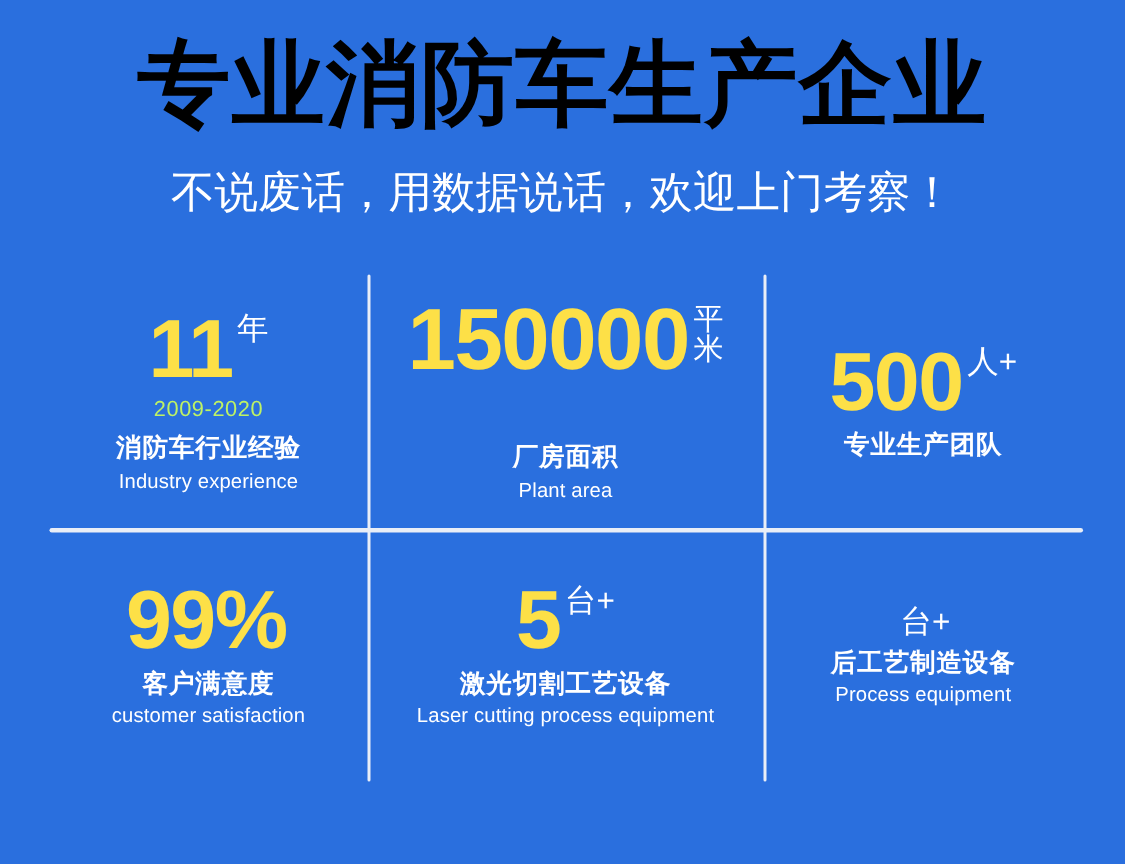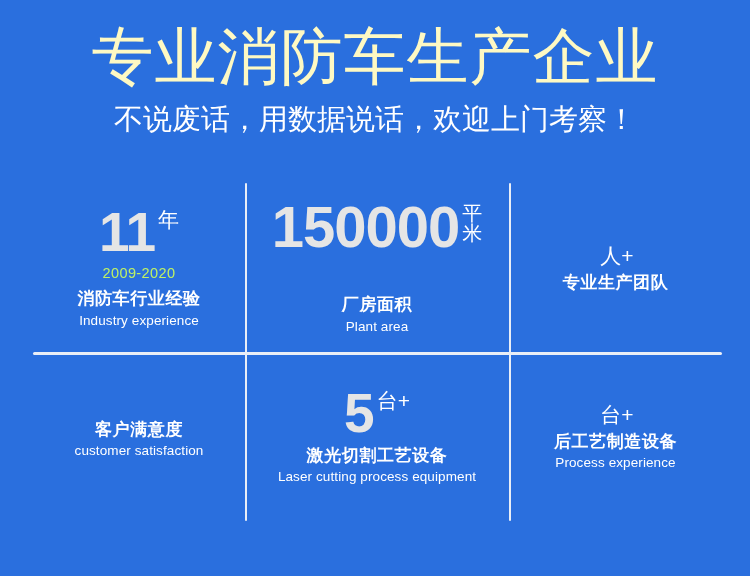--- a/index.html
+++ b/index.html
@@ -28,27 +28,27 @@
     left: 0;
     top: 0;
     width: 750px;
     text-align: center;
   }
   .main-title {
     margin: 0;
     padding-top: 24px;
     font-size: 62px;
     line-height: 1.06;
-    font-weight: 400;
-    color: #fef9c3;
+    font-weight: 700;
+    color: #000000;
     letter-spacing: 1px;
     white-space: nowrap;
   }
   .sub-title {
-    margin: 0;
+    margin: 10px;
     padding-top: 12px;
     font-size: 29px;
     line-height: 1.2;
     font-weight: 400;
     color: #ffffff;
     letter-spacing: 0px;
     white-space: nowrap;
   }
 
   
@@ -84,21 +84,21 @@
 
   .stat-number-row {
     display: flex;
     align-items: flex-start;
     justify-content: center;
     line-height: 1;
   }
   .stat-value {
     font-size: 55px;
     font-weight: 700;
-    color: #e5e5e5;
+    color: #fde047;
     line-height: 0.95;
     letter-spacing: -1px;
   }
   .stat-suffix {
     font-size: 21px;
     font-weight: 500;
     color: #ffffff;
     line-height: 1.02;
     padding-left: 3px;
     padding-top: 3px;
@@ -195,49 +195,54 @@
             <span>平</span>
             <span>米</span>
           </span>
         </div>
         <div class="stat-label-cn">厂房面积</div>
         <div class="stat-label-en">Plant area</div>
       </div>
 
       <div class="cell col-2">
         <div class="stat-number-row">
+          <span class="stat-value">500</span>
           <span class="stat-suffix">人+</span>
         </div>
         <div class="stat-label-cn">专业生产团队</div>
       </div>
 
     </div>
 
     <div class="grid-row row-bottom">
 
       <div class="cell col-0">
+        <div class="stat-number-row">
+          <span class="stat-value">99%</span>
+          <span class="stat-suffix"></span>
+        </div>
         <div class="stat-label-cn">客户满意度</div>
         <div class="stat-label-en">customer satisfaction</div>
       </div>
 
       <div class="cell col-1">
         <div class="stat-number-row">
           <span class="stat-value">5</span>
           <span class="stat-suffix">台+</span>
         </div>
         <div class="stat-label-cn">激光切割工艺设备</div>
         <div class="stat-label-en">Laser cutting process equipment</div>
       </div>
 
       <div class="cell col-2">
         <div class="stat-number-row">
           <span class="stat-suffix">台+</span>
         </div>
         <div class="stat-label-cn">后工艺制造设备</div>
-        <div class="stat-label-en">Process experience</div>
+        <div class="stat-label-en">Process equipment</div>
       </div>
 
     </div>
 
   </div>
 
   <div class="divider-h"></div>
   <div class="divider-v v1"></div>
   <div class="divider-v v2"></div>
 

